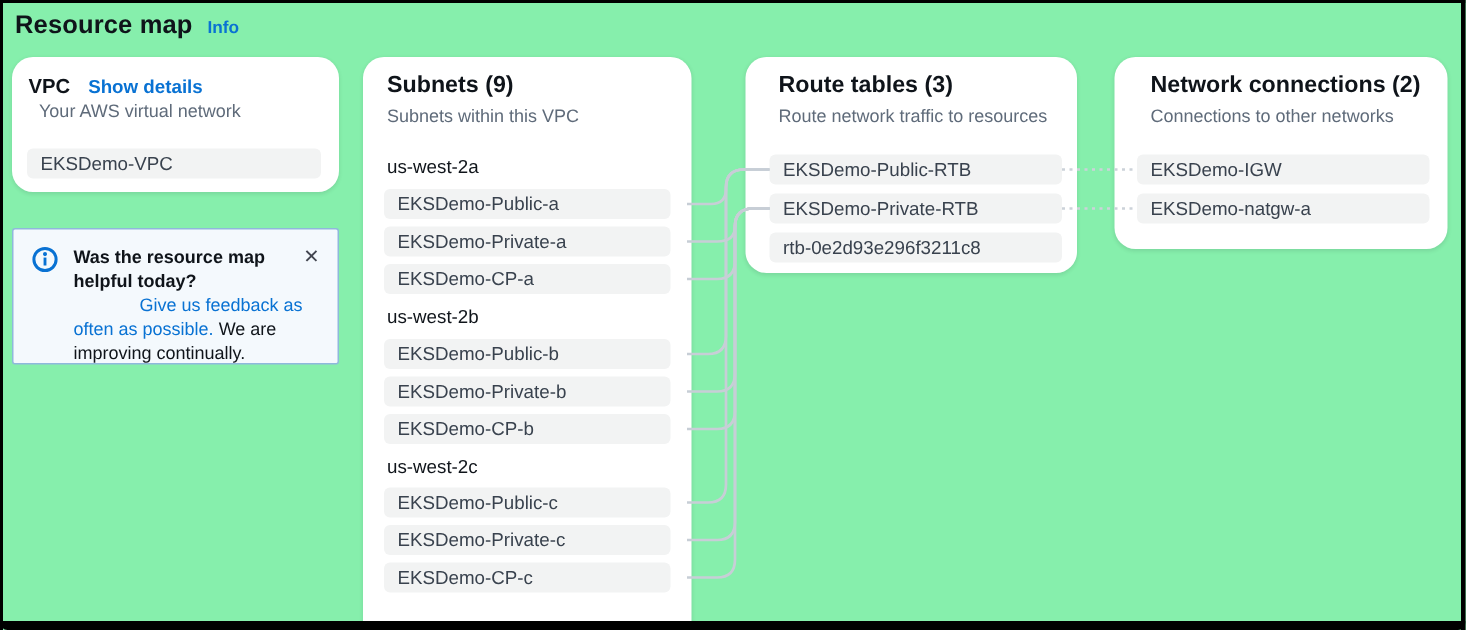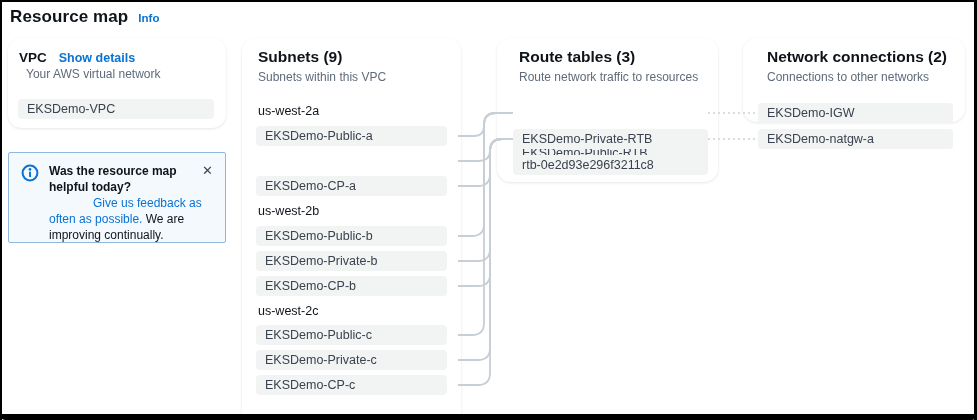--- a/index.html
+++ b/index.html
@@ -1,33 +1,33 @@
 <!DOCTYPE html>
 <html><head>
 <meta charset="utf-8">
 <style>
   * { margin:0; padding:0; box-sizing:border-box; }
   html,body { width:977px; height:420px; }
   body { font-family:"Liberation Sans", sans-serif; background:#000; position:relative; overflow:hidden; }
-  .stage { position:absolute; left:0; top:0; width:977px; height:420px; background:#ffffff; }
+  .stage { position:absolute; left:0; top:0; width:977px; height:420px; background:#86efac; }
   
   .frame-top    { position:absolute; left:0; top:0; width:977px; height:2px; background:#000; z-index:50; }
   .frame-left   { position:absolute; left:0; top:0; width:2px; height:420px; background:#000; z-index:50; }
   .frame-right  { position:absolute; left:974px; top:0; width:3px; height:420px; background:#000; z-index:50; }
   .frame-bottom { position:absolute; left:0; top:414px; width:977px; height:6px; background:#000; z-index:50; border-radius:0 0 5px 5px; }
 
   .page-header { position:absolute; left:10px; top:7px; display:flex; align-items:baseline; gap:10px; }
   .page-title { font-size:17px; font-weight:bold; color:#0f141a; letter-spacing:.1px; }
   .info-link { font-size:11.5px; font-weight:bold; color:#0972d3; cursor:pointer; }
 
   .card { position:absolute; background:#fff; border-radius:14px; box-shadow:0 1px 3px rgba(0,7,22,.10); }
   .card-vpc     { left:8px;   top:38px; width:218px; height:90px; }
   .card-subnets { left:242px; top:38px; width:219px; height:417px; }
   .card-routes  { left:497px; top:38px; width:221px; height:144px; }
-  .card-network { left:743px; top:38px; width:222px; height:84px; }
+  .card-network { left:743px; top:38px; width:222px; height:128px; }
 
   .card-title { position:absolute; font-size:15.5px; font-weight:bold; color:#0f141a; }
   .card-sub   { position:absolute; font-size:12px; color:#5f6b7a; }
 
   .vpc-row { position:absolute; left:11px; top:12px; display:flex; align-items:flex-end; gap:12px; }
   .vpc-label { font-size:13.5px; font-weight:bold; color:#0f141a; }
   .show-details { font-size:12.5px; font-weight:bold; color:#0972d3; cursor:pointer; }
   .vpc-sub { position:absolute; left:18px; top:29px; font-size:12px; color:#5f6b7a; }
 
   .pill { position:absolute; height:20px; background:#f2f3f3; border-radius:4px; font-size:12.5px;
@@ -97,37 +97,38 @@
     </div>
     <span class="fb-close">✕</span>
   </div>
 
   <div class="card card-subnets">
     <div class="card-title" style="left:16px; top:10px;">Subnets (9)</div>
     <div class="card-sub" style="left:16px; top:32px;">Subnets within this VPC</div>
 
     <div class="zone-label" style="top:66px;">us-west-2a</div>
     <div class="pill" style="left:14px; top:88px;  width:191px;">EKSDemo-Public-a</div>
+    <div class="pill" style="left:14px; top:113px; width:191px;">EKSDemo-Private-a</div>
     <div class="pill" style="left:14px; top:138px; width:191px;">EKSDemo-CP-a</div>
 
     <div class="zone-label" style="top:166px;">us-west-2b</div>
     <div class="pill" style="left:14px; top:188px; width:191px;">EKSDemo-Public-b</div>
     <div class="pill" style="left:14px; top:213px; width:191px;">EKSDemo-Private-b</div>
     <div class="pill" style="left:14px; top:238px; width:191px;">EKSDemo-CP-b</div>
 
     <div class="zone-label" style="top:266px;">us-west-2c</div>
     <div class="pill" style="left:14px; top:287px; width:191px;">EKSDemo-Public-c</div>
     <div class="pill" style="left:14px; top:312px; width:191px;">EKSDemo-Private-c</div>
     <div class="pill" style="left:14px; top:337px; width:191px;">EKSDemo-CP-c</div>
   </div>
 
   <div class="card card-routes">
     <div class="card-title" style="left:22px; top:10px;">Route tables (3)</div>
     <div class="card-sub" style="left:22px; top:32px;">Route network traffic to resources</div>
-    <div class="pill" style="left:16px; top:65px;  width:195px;margin-top:40px;">EKSDemo-Public-RTB</div>
+    <div class="pill" style="left:16px; top:65px;  width:195px;">EKSDemo-Public-RTB</div>
     <div class="pill" style="left:16px; top:91px;  width:195px;">EKSDemo-Private-RTB</div>
     <div class="pill" style="left:16px; top:117px; width:195px;">rtb-0e2d93e296f3211c8</div>
   </div>
 
   <div class="card card-network">
     <div class="card-title" style="left:24px; top:10px;">Network connections (2)</div>
     <div class="card-sub" style="left:24px; top:32px;">Connections to other networks</div>
     <div class="pill" style="left:15px; top:65px; width:195px;">EKSDemo-IGW</div>
     <div class="pill" style="left:15px; top:91px; width:195px;">EKSDemo-natgw-a</div>
   </div>

